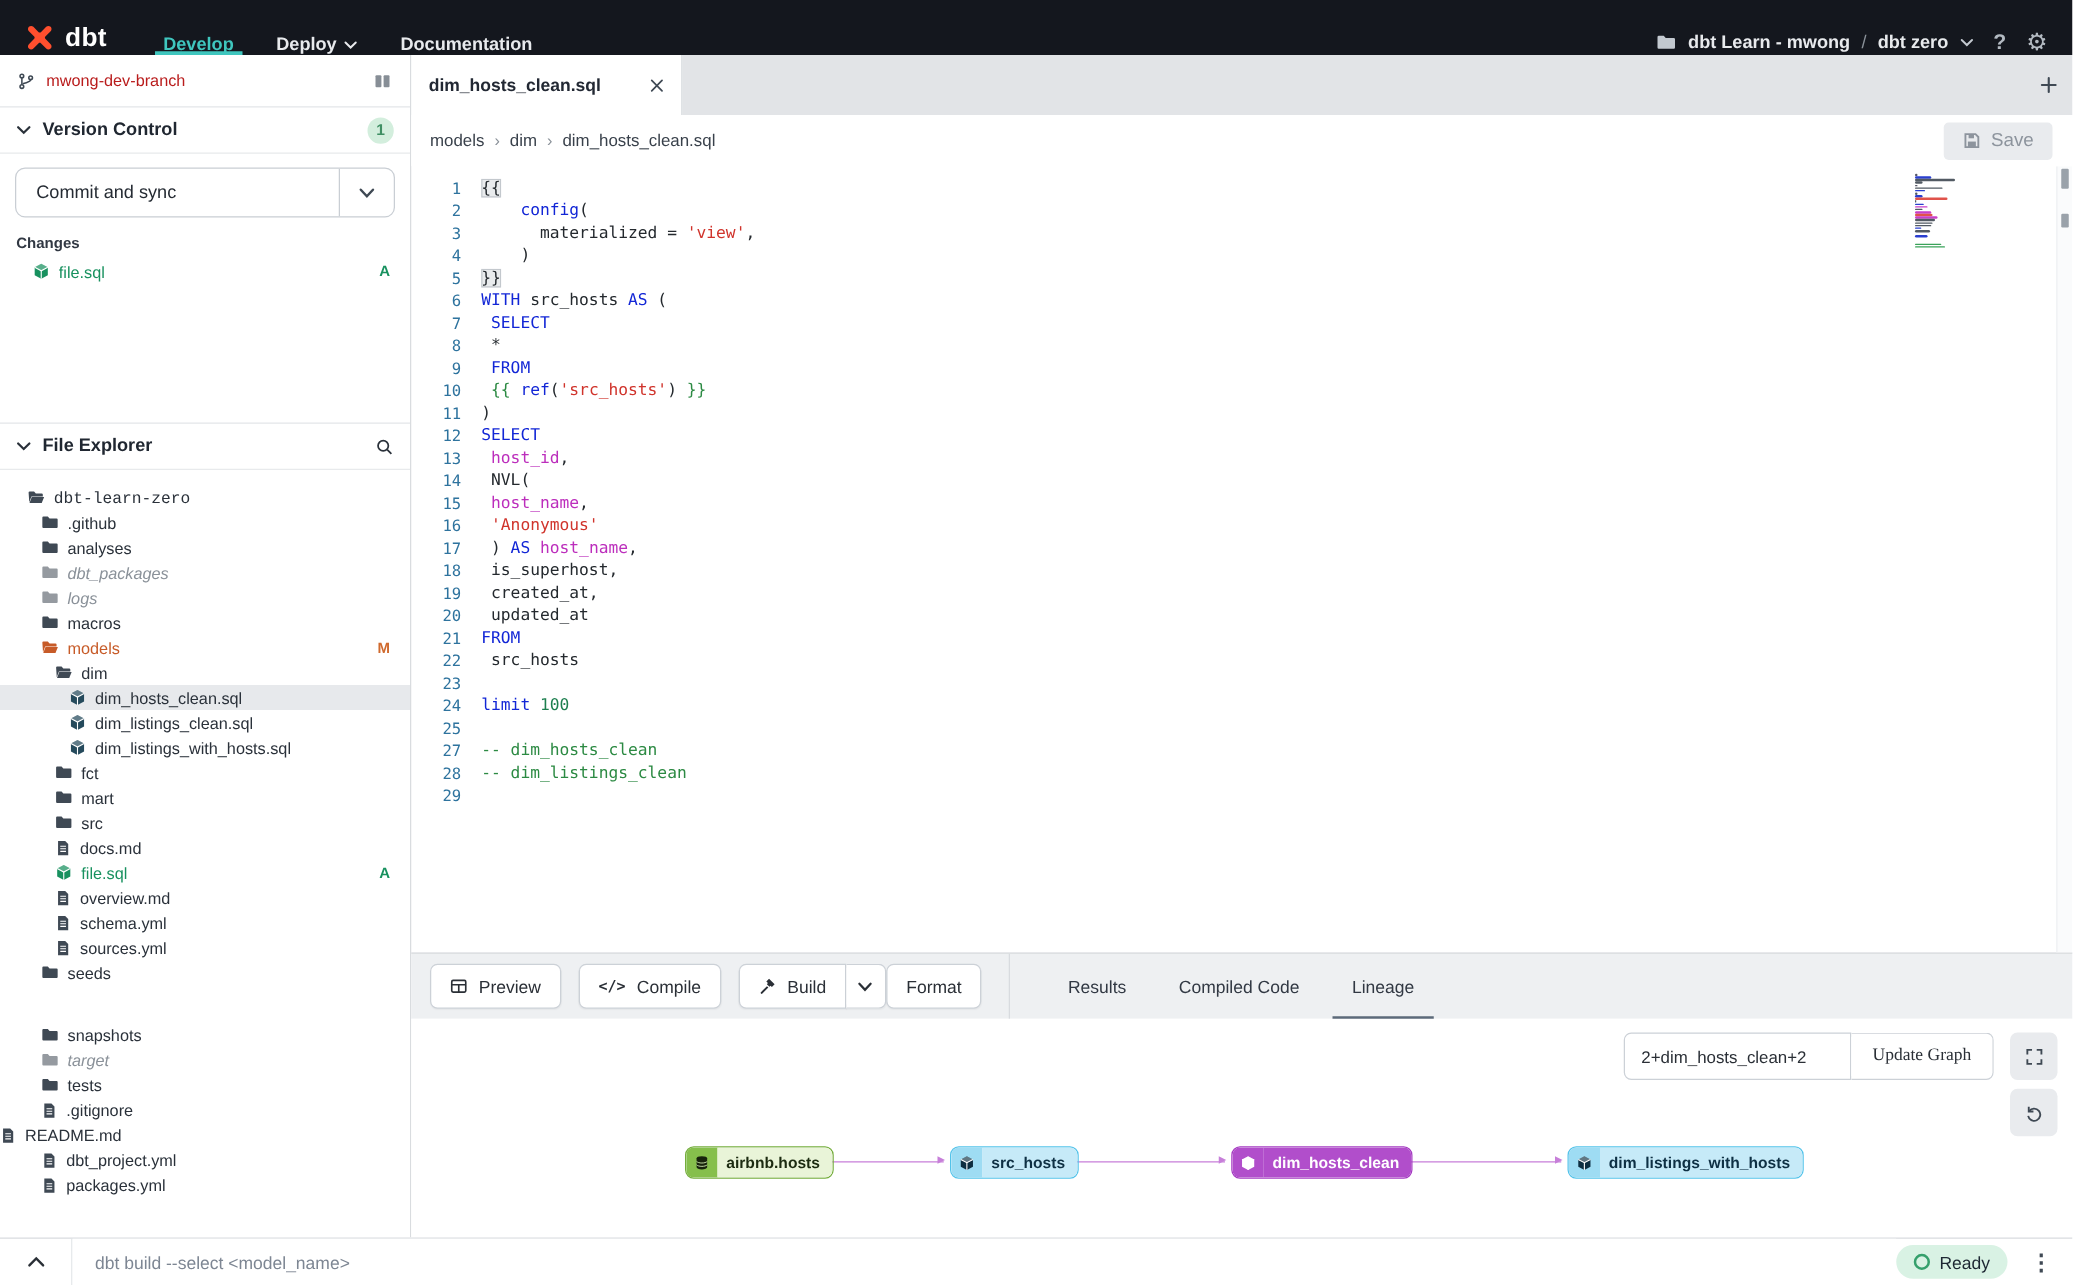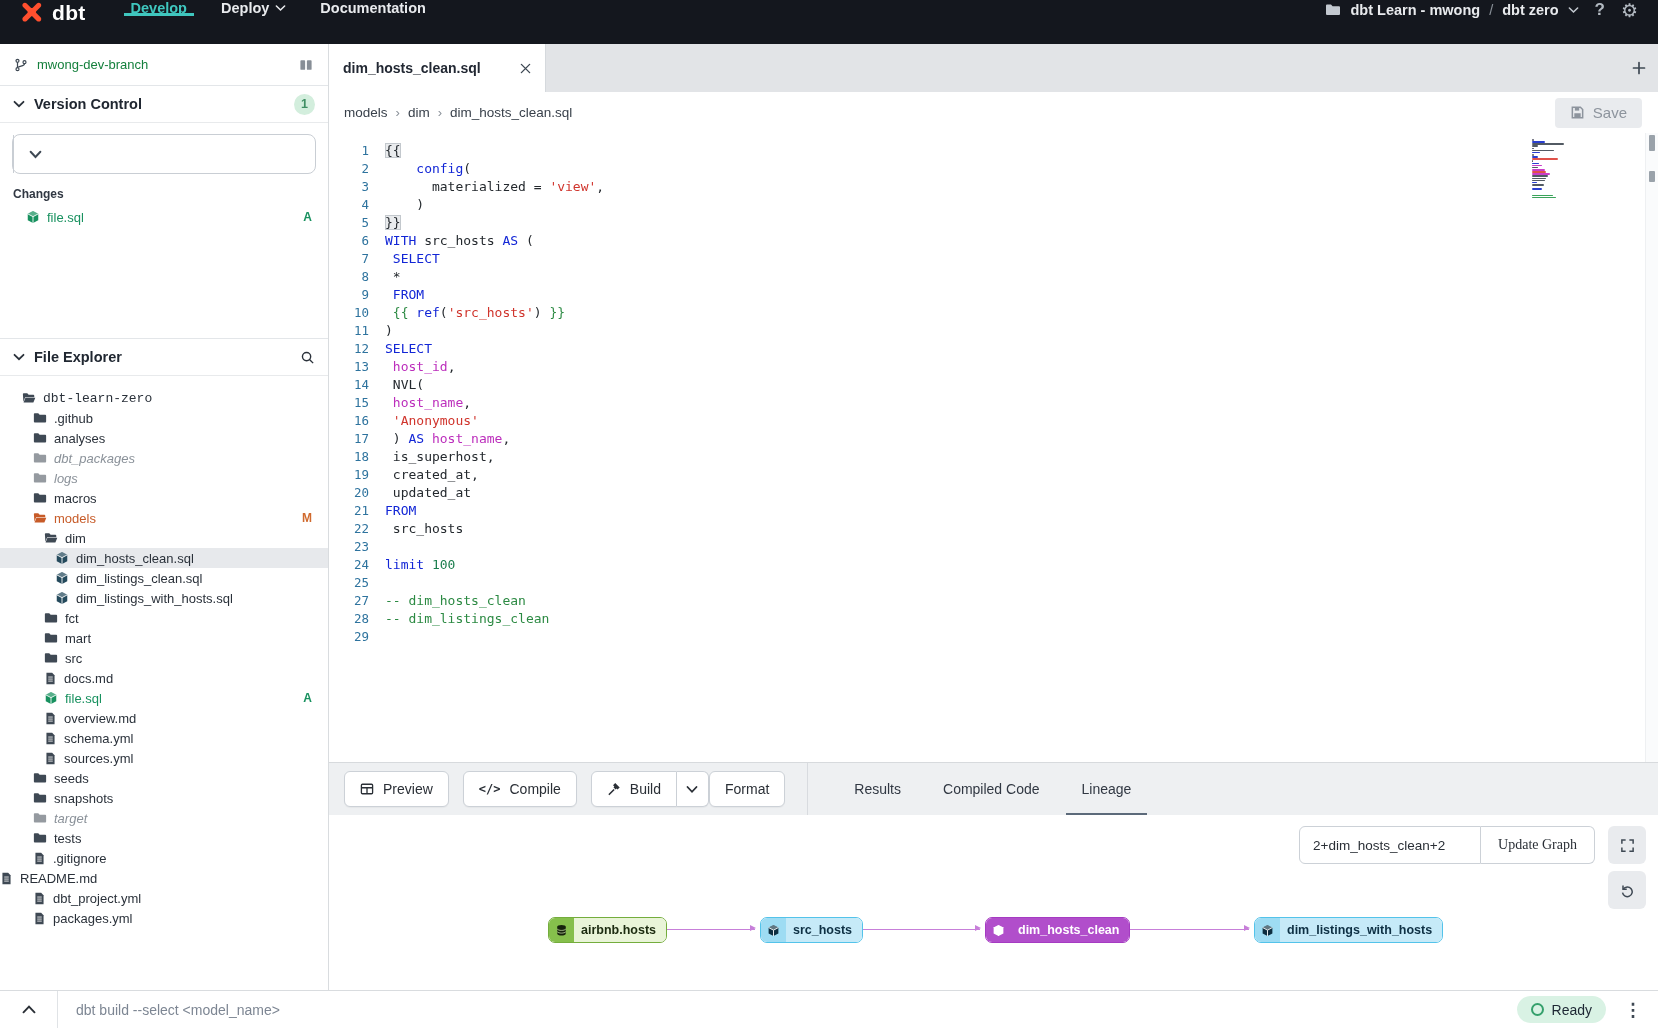--- a/index.html
+++ b/index.html
@@ -1,36 +1,36 @@
 <!DOCTYPE html>
 <html><head>
 <meta charset="utf-8">
 <style>
   *{margin:0;padding:0;box-sizing:border-box}
   html,body{width:1658px;height:1028px;overflow:hidden}
   body{position:relative;font-family:"Liberation Sans",sans-serif;background:#fff;color:#2a313a}
   svg{display:block}
 
   
-  .navbar{position:absolute;left:0;top:0;right:0;height:44px;background:#14171e;display:flex;align-items:flex-start;z-index:10}
+  .navbar{position:absolute;left:0;top:0;right:0;height:44px;background:#14171e;display:flex;align-items:flex-end;z-index:10}
   .brand{display:flex;align-items:center;gap:8px;padding:0 28px 0 18px}
   .brand-text{color:#fff;font-size:21px;font-weight:800;letter-spacing:.3px}
   .nav-item{display:flex;align-items:center;gap:6px;padding:0 17px;color:#e8eaed;font-size:14.5px;font-weight:700;position:relative;cursor:pointer}
   .nav-item.active{color:#3fc6be}
   .nav-item.active::after{content:'';position:absolute;left:10px;right:10px;bottom:0;height:3px;background:#3fc6be}
   .nav-right{margin-left:auto;display:flex;align-items:center;gap:16px;padding-right:20px;color:#e8eaed}
   .acct{display:flex;align-items:center;gap:9px;font-size:14.5px;font-weight:700;cursor:pointer}
   .acct .sep{color:#8a9199;font-weight:400}
   .icon-help{font-size:17px;font-weight:800;color:#b3bac2;cursor:pointer}
   .icon-gear{font-size:19px;color:#b3bac2;cursor:pointer;line-height:1}
 
   
   .sidebar{position:absolute;left:0;top:44px;width:329px;bottom:38px;background:#fff;border-right:1px solid #d9dcdf;overflow:hidden}
   .branch-row{height:42px;display:flex;align-items:center;gap:9px;padding:0 14px;border-bottom:1px solid #e3e6e9}
-  .branch-name{font-size:13px;color:#15803d;flex:1}
+  .branch-name{font-size:13px;color:#b91c1c;flex:1}
   .vc-header,.fe-header{height:37px;display:flex;align-items:center;gap:9px;padding:0 13px}
   .sec-title{font-size:14.5px;font-weight:700;color:#202731}
   .vc-header{border-bottom:1px solid #e8eaec}
   .count-badge{margin-left:auto;width:21px;height:21px;border-radius:50%;background:#d3eedd;color:#3f8f63;font-size:12.5px;font-weight:700;display:flex;align-items:center;justify-content:center}
   .commit-btn{margin:11px 12px 0;height:40px;border:1px solid #c9ced4;border-radius:8px;display:flex;align-items:stretch;background:#fff;cursor:pointer}
   .commit-label{flex:1;display:flex;align-items:center;padding-left:16px;font-size:14.5px;color:#252b33}
   .commit-chev{width:44px;border-left:1px solid #c9ced4;display:flex;align-items:center;justify-content:center;color:#3f4954}
   .changes-label{padding:13px 13px 5px;font-size:12px;font-weight:700;color:#313843}
   .change-row{height:22px;display:flex;align-items:center;gap:7px;padding-left:26px;cursor:pointer}
   .change-name{font-size:13px;color:#18915f}
@@ -198,20 +198,21 @@
     <span>
         <svg viewBox="0 0 12 8" width="12" height="8">
           <path d="M1.5 1.8 6 6.2l4.5-4.4" fill="none" stroke="#2a313a" stroke-width="1.8" stroke-linecap="round"></path>
         </svg>
       </span>
     <span class="sec-title">Version Control</span>
     <span class="count-badge">1</span>
   </div>
 
   <div class="commit-btn">
+    <span class="commit-label">Commit and sync</span>
     <span class="commit-chev">
         <svg viewBox="0 0 12 8" width="13" height="9">
           <path d="M1.5 1.5 6 6.3l4.5-4.8" fill="none" stroke="currentColor" stroke-width="1.8" stroke-linecap="round"></path>
         </svg>
       </span>
   </div>
 
   <div class="changes-label">Changes</div>
   <div class="change-row">
     <span class="ticon">
@@ -416,21 +417,21 @@
           <span class="tlabel">sources.yml</span>
         </div>
         <div class="trow" style="padding-left: 33px;">
           <span class="ticon">
             <svg viewBox="0 0 16 16" width="14" height="14">
               <path d="M1 3.5a1 1 0 0 1 1-1h4l1.6 1.8H14a1 1 0 0 1 1 1V12a1 1 0 0 1-1 1H2a1 1 0 0 1-1-1z" fill="currentColor"></path>
             </svg>
           </span>
           <span class="tlabel">seeds</span>
         </div>
-        <div class="trow" style="padding-left: 33px;">
+        <div class="trow" style="padding-left: 33px; margin-top: 30px;">
           <span class="ticon">
             <svg viewBox="0 0 16 16" width="14" height="14">
               <path d="M1 3.5a1 1 0 0 1 1-1h4l1.6 1.8H14a1 1 0 0 1 1 1V12a1 1 0 0 1-1 1H2a1 1 0 0 1-1-1z" fill="currentColor"></path>
             </svg>
           </span>
           <span class="tlabel">snapshots</span>
         </div>
         <div class="trow muted" style="padding-left: 33px;">
           <span class="ticon">
             <svg viewBox="0 0 16 16" width="14" height="14">

